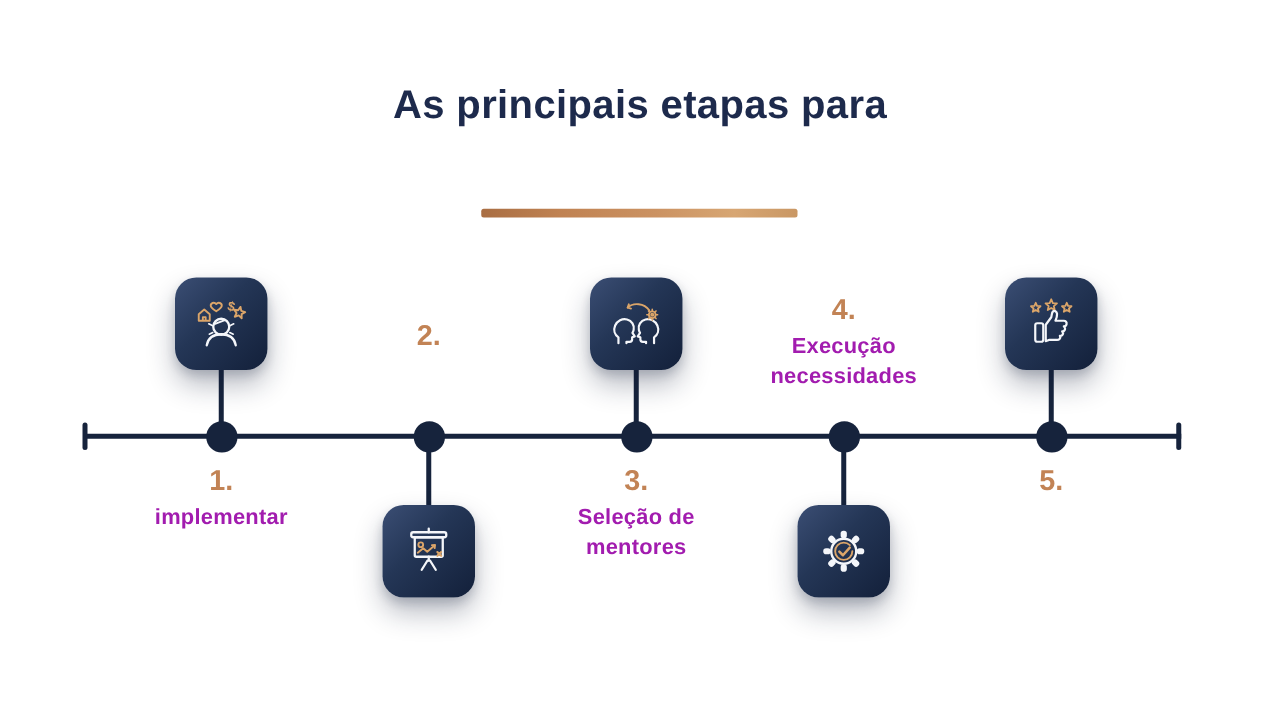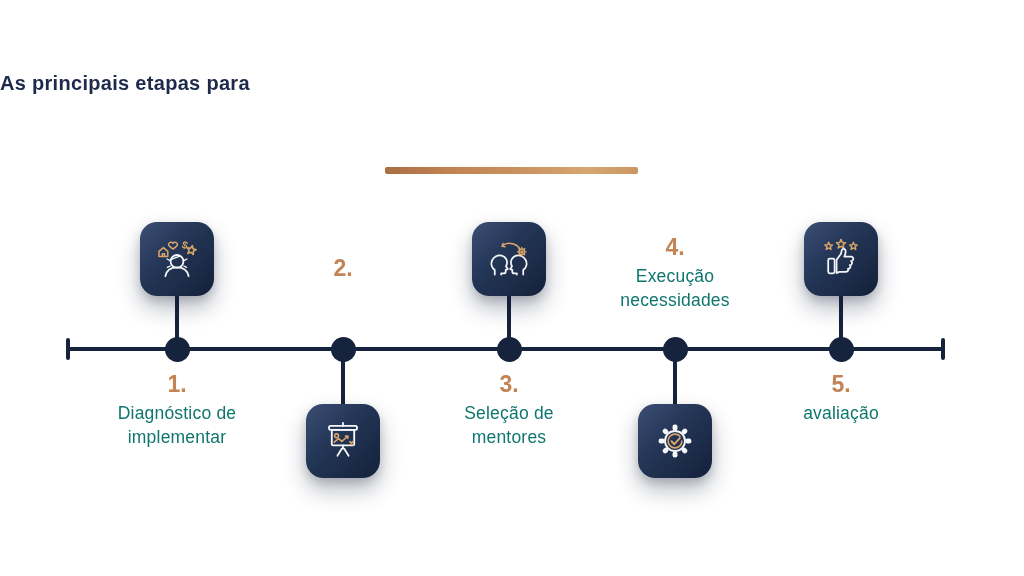--- a/index.html
+++ b/index.html
@@ -2,22 +2,22 @@
 <html><head>
 <meta charset="utf-8">
 <style>
   * { margin:0; padding:0; box-sizing:border-box; }
   html,body { background:#ffffff; }
   .canvas {
     position:relative; width:1024px; height:576px; background:#ffffff;
     font-family:"Liberation Sans", sans-serif; overflow:hidden;
   }
   .title {
-    position:absolute; top:62px; left:0; width:100%; 
-    font-size:20px; line-height:43px; font-weight:bold; color:#1d2a4c;
+    position:absolute; top:62px; left:0; width:100%; text-align:center;
+    font-size:32px; line-height:43px; font-weight:bold; color:#1d2a4c;
     letter-spacing:.3px;
   }
   .divider {
     position:absolute; top:167px; left:385px; width:253px; height:7px; border-radius:2px;
     background:linear-gradient(90deg,#a96e43 0%,#c08252 25%,#cb9262 55%,#d7a673 80%,#c99764 100%);
   }
   .tl-line { position:absolute; top:347px; left:68px; width:877px; height:4px; background:#16233c; }
   .tl-cap  { position:absolute; top:338px; width:4px; height:22px; border-radius:2px; background:#16233c; }
   .cap-l { left:66px; }  .cap-r { left:941px; }
   .dot { position:absolute; top:336.5px; width:25px; height:25px; border-radius:50%; background:#16233c; }
@@ -33,21 +33,21 @@
     background:linear-gradient(135deg,#3b4e74 0%,#243656 42%,#13203a 100%);
     box-shadow:0 12px 22px rgba(19,30,55,.30), 0 4px 8px rgba(19,30,55,.16);
     display:flex; align-items:center; justify-content:center;
   }
   .i1{left:140px;top:222px}.i2{left:306px;top:404px}.i3{left:472px;top:222px}
   .i4{left:638px;top:404px}.i5{left:804px;top:222px}
   .label-block { position:absolute; width:230px; text-align:center; }
   .lb1{left:62px;top:370px}.lb2{left:228px;top:254px}.lb3{left:394px;top:370px}
   .lb4{left:560px;top:233px}.lb5{left:726px;top:370px}
   .num { font-size:23px; font-weight:bold; color:#c28355; line-height:28px; margin-bottom:3px; }
-  .lbl { font-size:17.5px; font-weight:normal; color:#0f766e; line-height:24px; letter-spacing:.2px; }
+  .lbl { font-size:17.5px; font-weight:bold; color:#a21caf; line-height:24px; letter-spacing:.2px; }
   svg text { font-family:"Liberation Sans", sans-serif; }
 </style>
 </head>
 <body>
 
 <div class="canvas">
 
   <div class="title">
     <div>As principais etapas para</div>
   </div>
@@ -71,21 +71,20 @@
         <g fill="none" stroke="#dba569" stroke-width="1.9" stroke-linecap="round" stroke-linejoin="round">
           <path d="M25 10.3 C22.9 7.8 19.2 9.4 19.5 12.1 C19.7 14.1 22.2 15.6 25 17.5 C27.8 15.6 30.3 14.1 30.5 12.1 C30.8 9.4 27.1 7.8 25 10.3 Z"></path>
           <path d="M7.5 20.5 L13 15.8 L18.5 20.5 L18.5 27 L7.5 27 Z M11.6 27 L11.6 23.4 L14.4 23.4 L14.4 27"></path>
           <path transform="rotate(12 48 19)" d="M48 13 L49.59 16.82 L53.71 17.15 L50.57 19.83 L51.53 23.85 L48 21.7 L44.47 23.85 L45.43 19.83 L42.29 17.15 L46.41 16.82 Z"></path>
         </g>
         <text x="36.5" y="16.5" font-size="13" font-weight="bold" fill="#dba569" transform="rotate(14 38 12)">$</text>
       </svg>
     </div>
     <div class="label-block lb1">
       <div class="num">1.</div>
-      <div class="lbl">Diagnóstico de</div>
       <div class="lbl">implementar</div>
     </div>
   </div>
 
   <div>
     <div class="connector c2"></div>
     <div class="dot d2"></div>
     <div class="icon-card i2">
       <svg width="48" height="48" viewBox="0 0 60 60">
         <g fill="none" stroke="#f4f6fa" stroke-width="2.3" stroke-linecap="round" stroke-linejoin="round">
@@ -173,17 +172,16 @@
           <path d="M45.5 9 L46.82 12.18 L50.26 12.45 L47.64 14.7 L48.44 18.05 L45.5 16.25 L42.56 18.05 L43.36 14.7 L40.74 12.45 L44.18 12.18 Z"></path>
         </g>
         <g fill="none" stroke="#f4f6fa" stroke-width="2.2" stroke-linecap="round" stroke-linejoin="round">
           <rect x="14" y="29.5" width="8" height="18.5" rx="2"></rect>
           <path d="M24.5 47.5 L24.5 31 L30 23.5 C30.6 21.3 30.4 19.1 31.6 17.9 C33.2 16.4 35.6 17.7 35.8 20.1 C36 22.3 35.2 24.6 34.2 27 L42.6 27 C44.5 27 45.7 28.6 45.3 30.4 C45 31.7 44 32.6 42.6 32.7 C43.8 33.4 44.2 35.1 43.4 36.4 C42.9 37.3 41.9 37.8 40.9 37.7 C41.8 38.5 42 40 41.2 41.1 C40.6 41.9 39.6 42.3 38.6 42.2 C39.2 43.1 39.1 44.4 38.3 45.2 C37.7 45.9 36.7 46.2 35.8 46.2 L28 46.2 C26.8 46.2 25.6 47.5 24.5 47.5 Z"></path>
         </g>
       </svg>
     </div>
     <div class="label-block lb5">
       <div class="num">5.</div>
-      <div class="lbl">avaliação</div>
     </div>
   </div>
 
 </div>
 
 </body></html>

